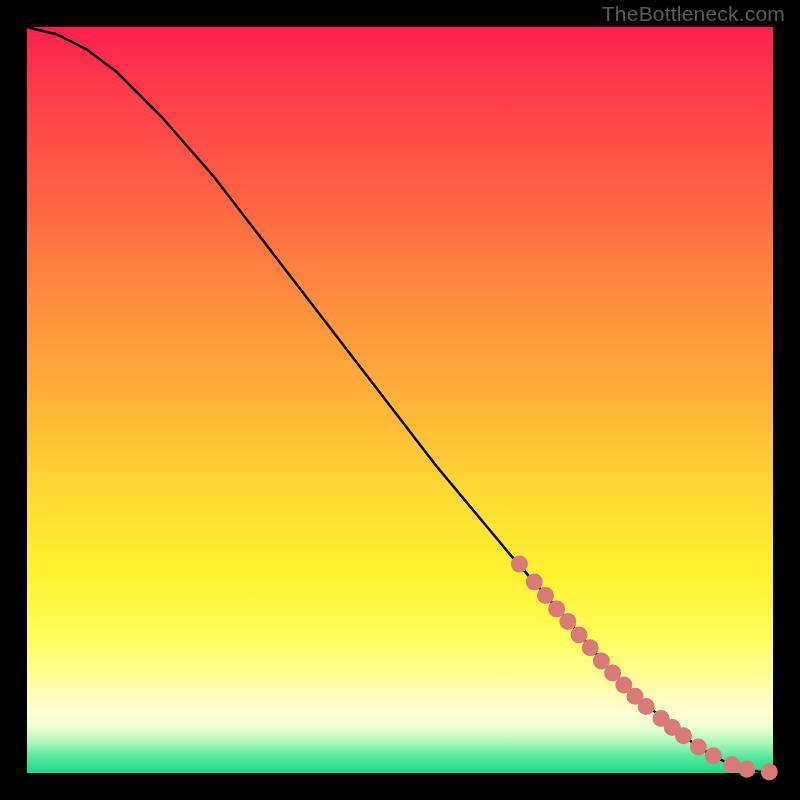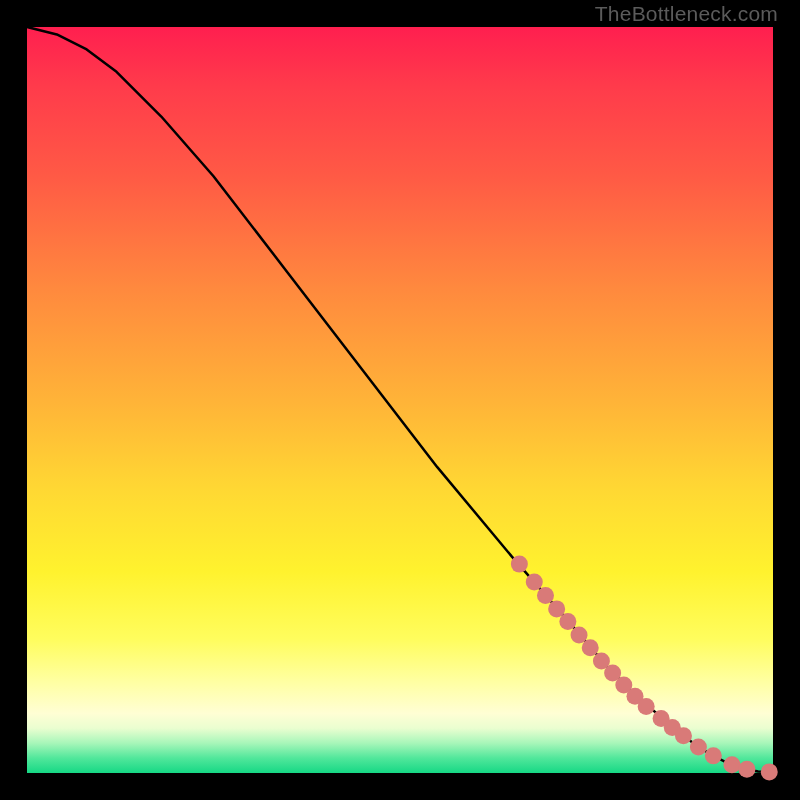--- a/index.html
+++ b/index.html
@@ -38,21 +38,21 @@
       #fffed4 92%,
       #eafed0 94%,
       #a7f6b9 96%,
       #51e79b 98%,
       #16d885 100%
     );
   }
   .watermark {
     position: absolute;
     top: 2px;
-    right: 22px;
+    right: 15px;
     color: #5b5b5b;
     font-size: 21px;
     font-weight: 500;
     letter-spacing: 0.2px;
     user-select: none;
     text-align: center;
   }
   svg.curve {
     position: absolute;
     left: 0;

